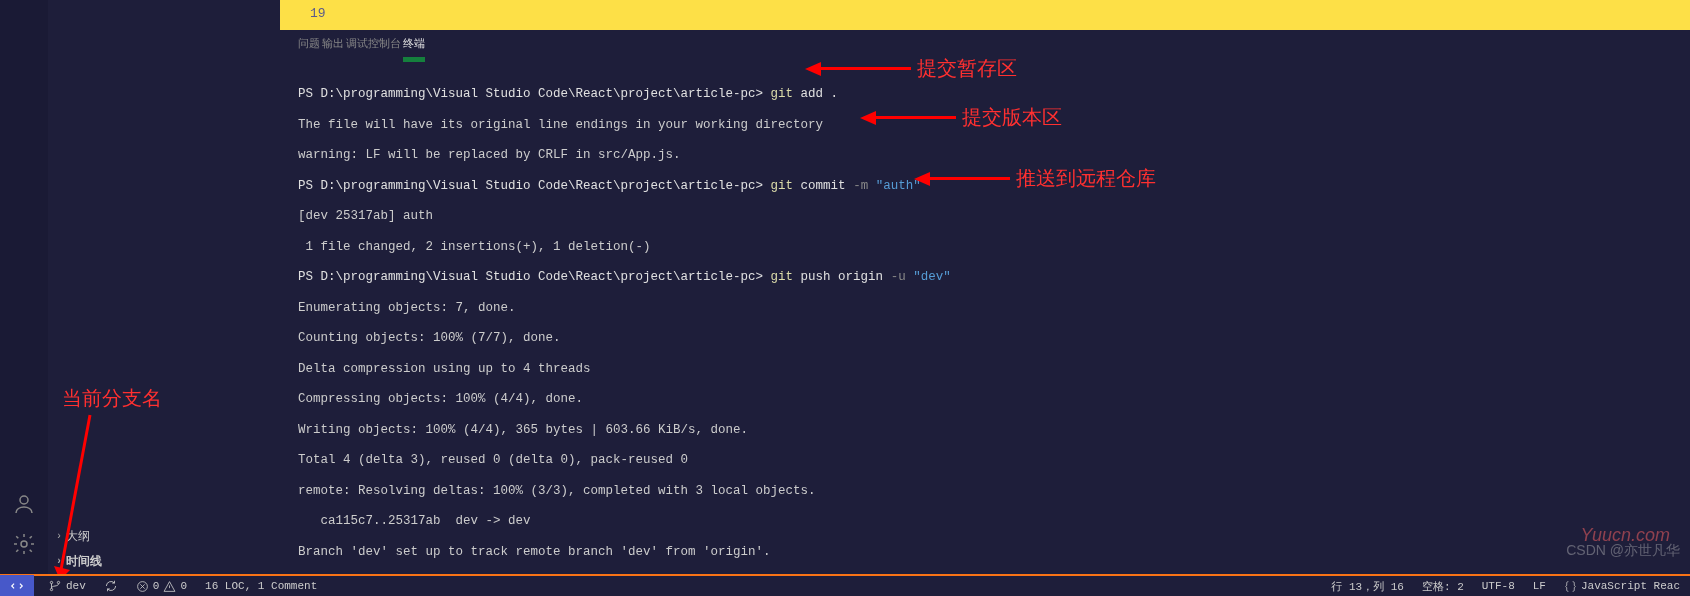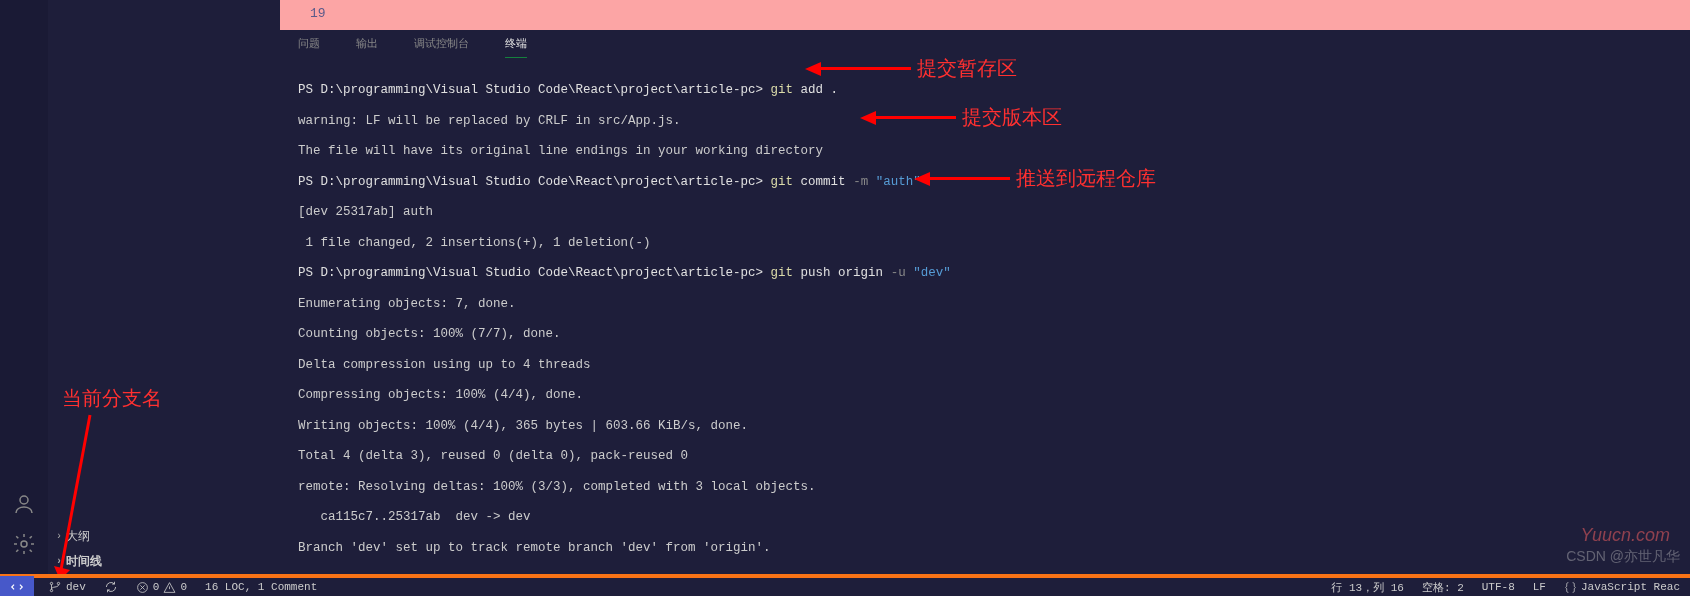--- a/index.html
+++ b/index.html
@@ -36,46 +36,46 @@
   color: #ccc;
 }
 .sb-item {
   padding: 4px 8px;
   display: flex; align-items: center; gap: 4px;
 }
 .chev { font-size: 10px; color: #aaa; }
 
 .editor-area {
   position: absolute; left: 280px; right: 0; top: 0; height: 30px;
-  background: #fca5a5;
+  background: #fde047;
 }
 .linenum {
   color: #5a5a8a;
   padding: 6px 12px 6px 30px;
   font-size: 13px;
 }
 
 .panel {
   position: absolute; left: 280px; right: 0; top: 30px; bottom: 22px;
   background: #1e1e3a;
 }
 .panel-tabs {
   display: flex;
-  gap: 36px;
+  gap: 2px;
   padding: 6px 18px 0 18px;
   font-size: 11px;
 }
 .ptab {
   color: #888;
   padding-bottom: 6px;
   cursor: pointer;
 }
 .ptab.active {
   color: #e0e0e0;
-  border-bottom: 1px solid #15803d;
+  border-bottom: 5px solid #15803d;
 }
 .terminal {
   padding: 10px 18px;
   line-height: 1.22;
   font-size: 12.5px;
   white-space: pre;
 }
 .tline { display: block; }
 .path { color: #e0e0e0; }
 .cmd { color: #dcdcaa; }
@@ -105,39 +105,39 @@
 .arrow-wrap { display: flex; align-items: center; }
 
 .statusbar {
   position: absolute; left: 0; right: 0; bottom: 0;
   height: 22px;
   background: #1e1e3a;
   display: flex; justify-content: space-between;
   align-items: center;
   font-size: 11px;
   color: #ccc;
-  border-top: 4px solid #f97316;
+  border-top: 2px solid #f97316;
 }
 .sb-left, .sb-right { display: flex; align-items: center; gap: 10px; }
 .remote-btn {
   background: #4758c9;
   width: 34px; height: 22px;
   display: flex; align-items: center; justify-content: center;
   color: #fff;
 }
 .sb-seg { display: flex; align-items: center; gap: 4px; padding: 0 4px; cursor:pointer; }
 .watermark {
   position: absolute; right: 20px; bottom: 50px;
   color: rgba(255,100,100,0.5);
   font-family: sans-serif;
   font-size: 18px;
   font-style: italic;
 }
 .csdn {
-  position: absolute; right: 10px; bottom: 30px;
+  position: absolute; right: 10px; bottom: 36px;
   color: rgba(200,200,200,0.4);
   font-family: sans-serif;
   font-size: 14px;
 }
 </style>
 </head>
 <body>
 
 <div class="activity-bar">
   <svg class="activity-icon" viewBox="0 0 24 24" fill="none" stroke="currentColor" stroke-width="1.5">
@@ -169,22 +169,22 @@
 
 <div class="panel">
   <div class="panel-tabs">
     <div class="ptab">问题</div>
     <div class="ptab">输出</div>
     <div class="ptab">调试控制台</div>
     <div class="ptab active">终端</div>
   </div>
   <div class="terminal">
 <span class="tline"><span class="path">PS D:\programming\Visual Studio Code\React\project\article-pc&gt;</span> <span class="cmd">git</span><span class="sub"> add .</span></span>
+<span class="tline">The file will have its original line endings in your working directory</span>
 <span class="tline">warning: LF will be replaced by CRLF in src/App.js.</span>
-<span class="tline">The file will have its original line endings in your working directory</span>
 <span class="tline"><span class="path">PS D:\programming\Visual Studio Code\React\project\article-pc&gt;</span> <span class="cmd">git</span><span class="sub"> commit </span><span class="flag">-m</span><span class="str"> "auth"</span></span>
 <span class="tline">[dev 25317ab] auth</span>
 <span class="tline"> 1 file changed, 2 insertions(+), 1 deletion(-)</span>
 <span class="tline"><span class="path">PS D:\programming\Visual Studio Code\React\project\article-pc&gt;</span> <span class="cmd">git</span><span class="sub"> push origin </span><span class="flag">-u</span><span class="str"> "dev"</span></span>
 <span class="tline">Enumerating objects: 7, done.</span>
 <span class="tline">Counting objects: 100% (7/7), done.</span>
 <span class="tline">Delta compression using up to 4 threads</span>
 <span class="tline">Compressing objects: 100% (4/4), done.</span>
 <span class="tline">Writing objects: 100% (4/4), 365 bytes | 603.66 KiB/s, done.</span>
 <span class="tline">Total 4 (delta 3), reused 0 (delta 0), pack-reused 0</span>

